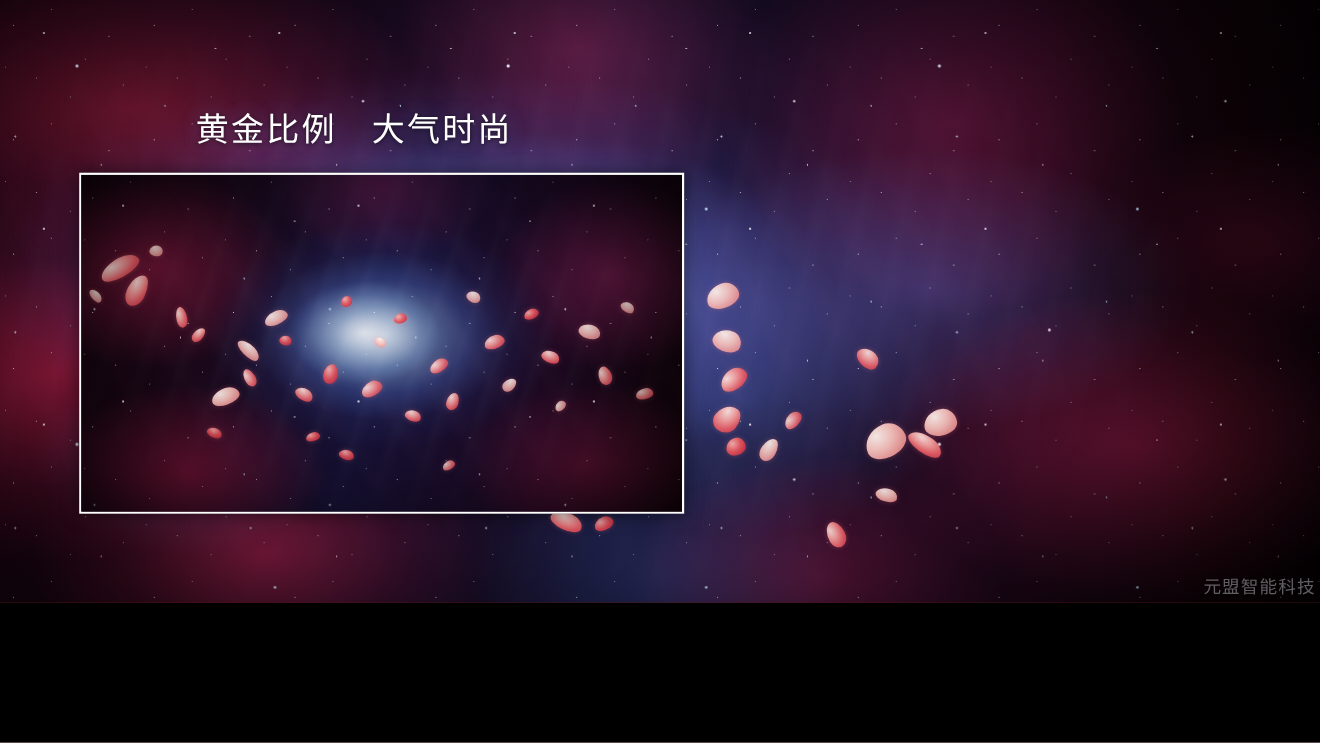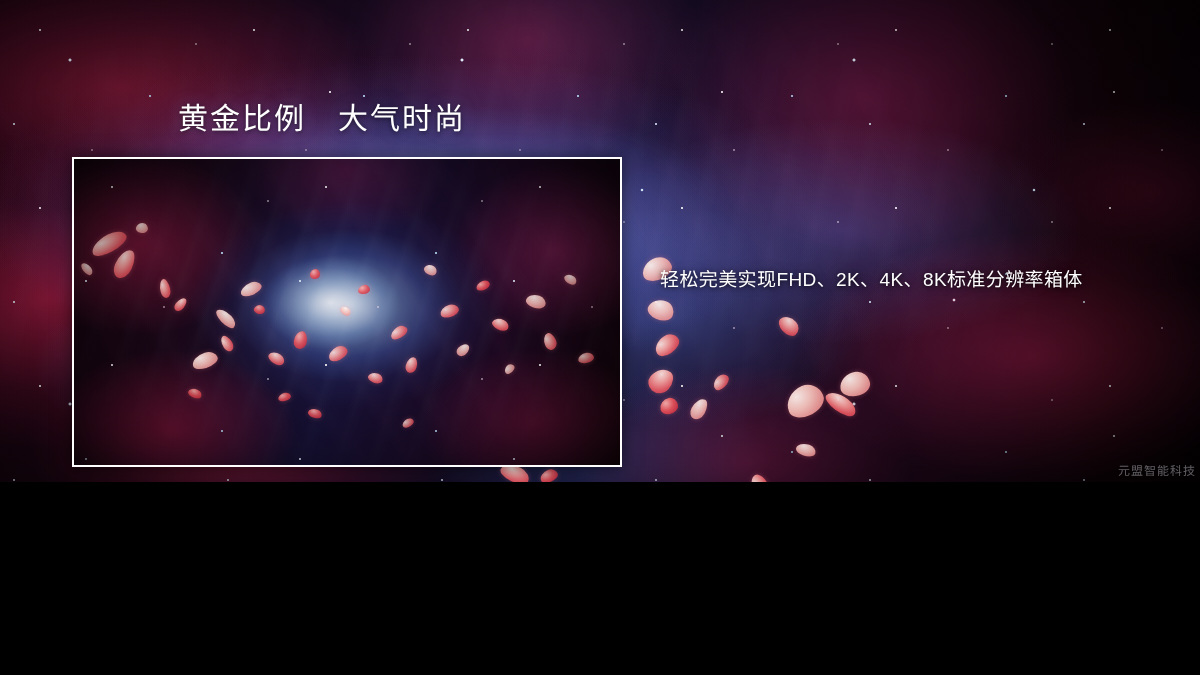--- a/index.html
+++ b/index.html
@@ -9,21 +9,21 @@
     background: #000;
   }
   body {
     font-family: "Liberation Sans", "DejaVu Sans", sans-serif;
   }
 
   
   #slide {
     position: relative;
     width: 1200px;
-    height: 482px;
+    height: 548px;
     overflow: hidden;
     background: #7f1d1d;
     user-select: none;
   }
 
   
   .bg-layer {
     position: absolute;
     inset: 0;
     pointer-events: none;
@@ -287,21 +287,21 @@
     white-space: nowrap;
     text-shadow: 0 1px 4px rgba(0,0,0,.68), 0 0 12px rgba(0,0,0,.45);
   }
   #body-copy .copy-line { display: block; }
 
   
   #watermark {
     position: absolute;
     right: 4px;
     bottom: 4px;
-    font-size: 12px;
+    font-size: 16px;
     letter-spacing: 1px;
     color: rgba(182,178,186,0.52);
     text-shadow: 0 1px 2px rgba(0,0,0,.5);
   }
 </style>
 </head>
 <body>
 
 <div id="slide">
 
@@ -376,18 +376,17 @@
           <div class="petal pale" style="left: 492px; top: 118px; width: 13px; height: 9px; opacity: 0.86; transform: rotate(36deg);"></div>
           <div class="petal" style="left: 506px; top: 196px; width: 16px; height: 10px; opacity: 0.88; transform: rotate(-10deg);"></div>
           <div class="petal deep" style="left: 236px; top: 252px; width: 14px; height: 9px; opacity: 0.88; transform: rotate(20deg);"></div>
           <div class="petal" style="left: 330px; top: 262px; width: 12px; height: 8px; opacity: 0.86; transform: rotate(-26deg);"></div>
         </div>
       <div class="panel-vignette"></div>
     </div>
   </div>
 
   <div id="body-copy">
-    <span class="copy-line">轻松完美实现FHD、2K、4K、8K标准分辨率箱体</span>
   </div>
 
   <div id="watermark">元盟智能科技</div>
 
 </div>
 
 </body></html>

